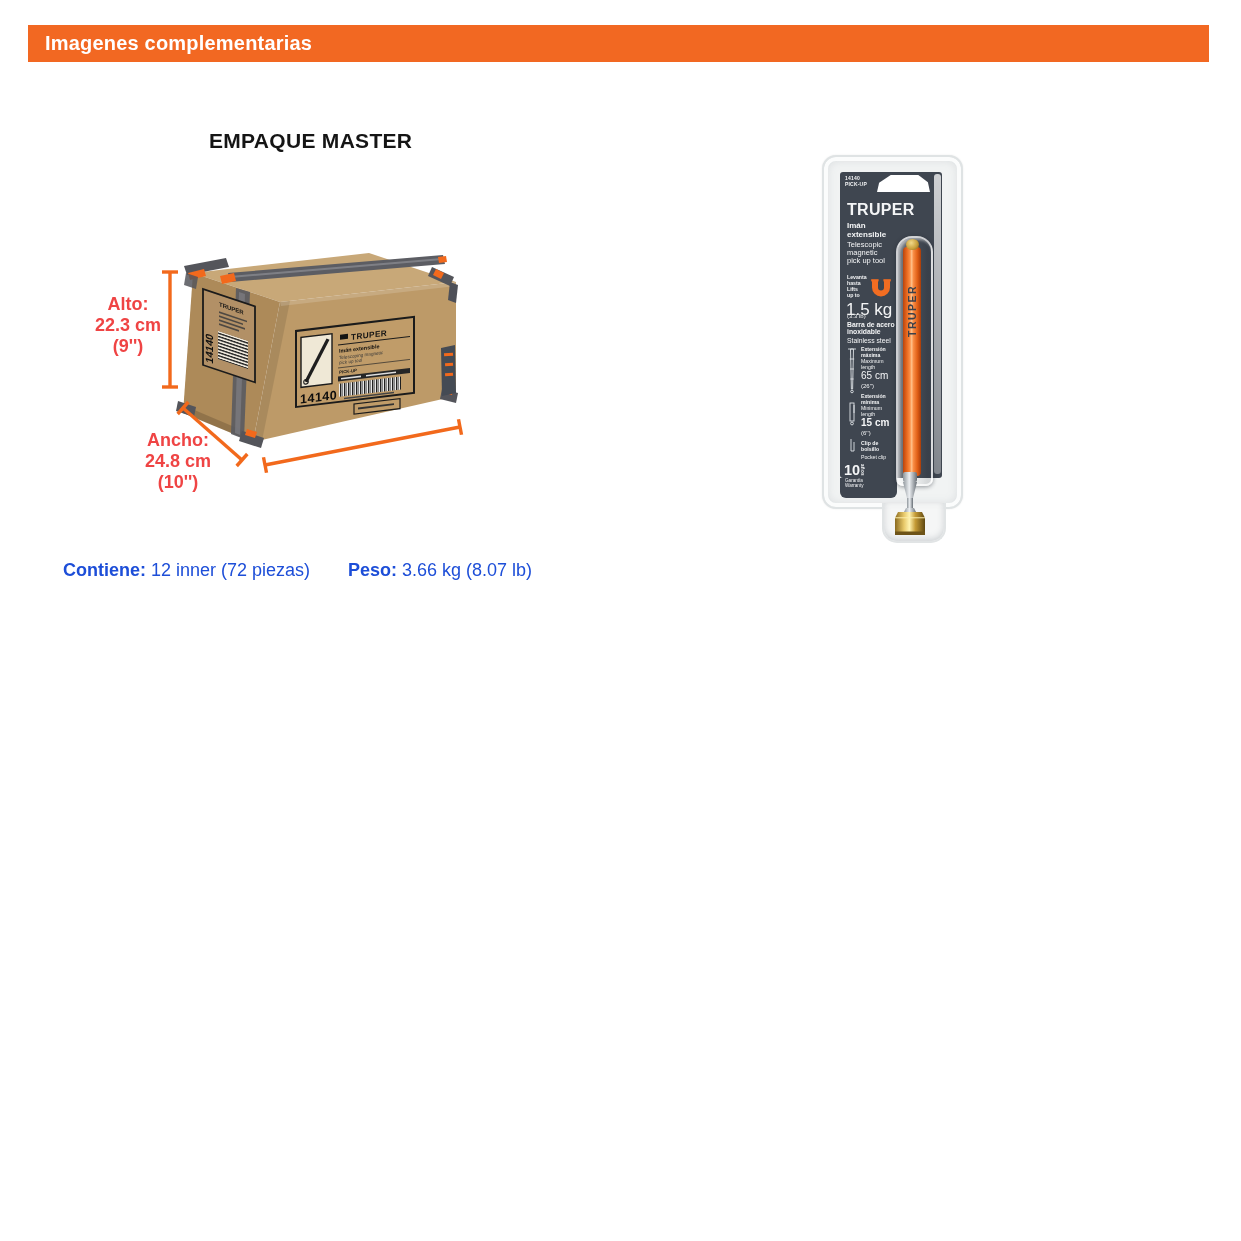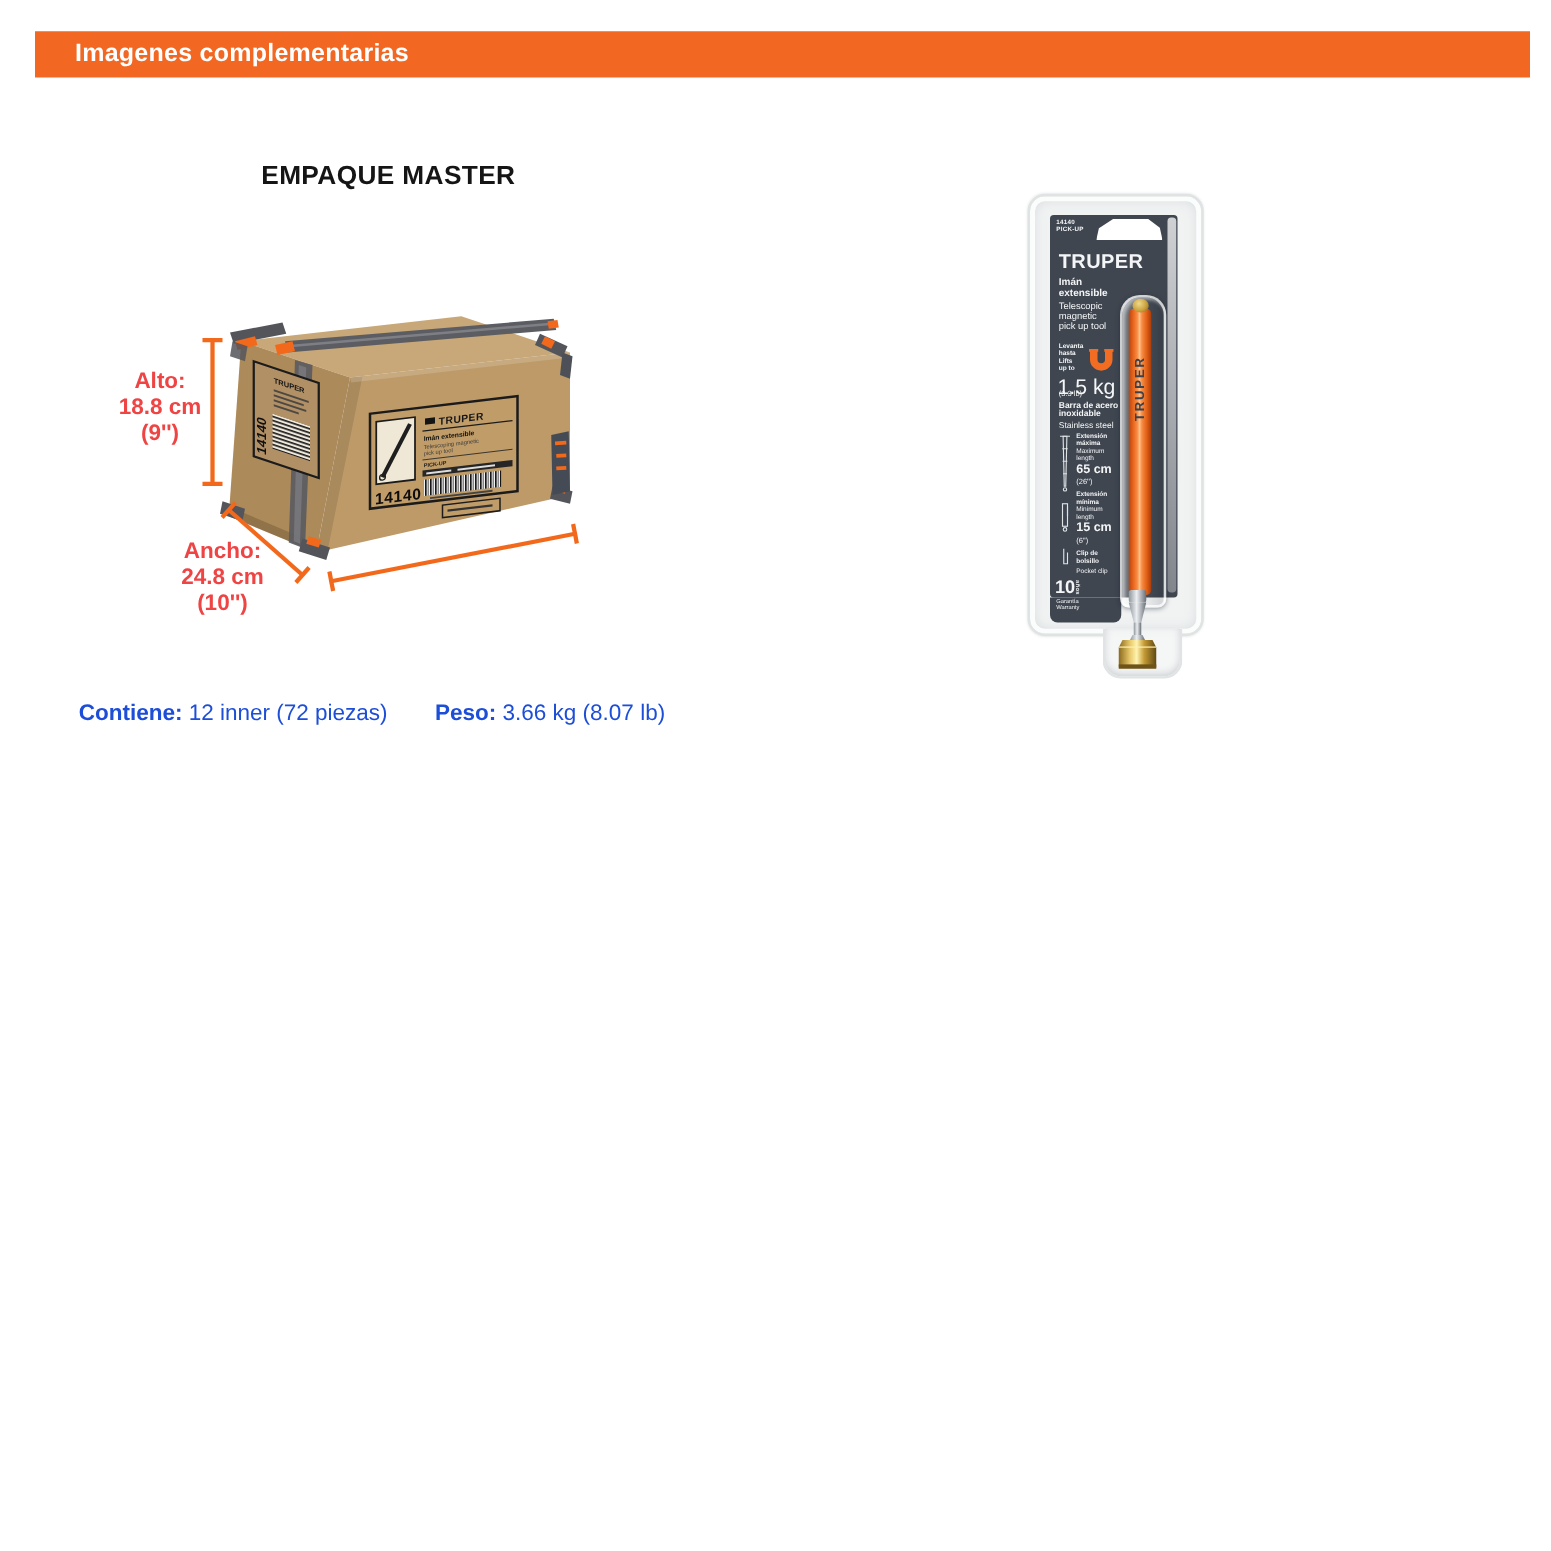--- a/index.html
+++ b/index.html
@@ -1,21 +1,21 @@
 <!DOCTYPE html>
 <html><head>
 <meta charset="utf-8">
 <style>
   html,body{margin:0;padding:0;background:#ffffff;}
   .page{position:relative;width:1241px;height:1241px;background:#ffffff;overflow:hidden;
         font-family:"Liberation Sans",sans-serif;color:#1a1a1a;}
 
   
   .header-bar{position:absolute;left:28px;top:25px;width:1181px;height:37px;
-    background:#f26822;display:flex;align-items:center;padding-left:15px;}
+    background:#f26822;display:flex;align-items:center;}
   .header-bar .title{color:#ffffff;font-weight:bold;font-size:20px;padding-left:17px;letter-spacing:.2px;}
 
   
   .empaque-title{position:absolute;left:209px;top:129px;font-size:21px;font-weight:bold;
     letter-spacing:.3px;color:#151515;}
 
   
   .dim{position:absolute;text-align:center;font-weight:bold;font-size:18px;line-height:21px;color:#ef4444;}
   .dim-alto{left:88px;top:294px;width:80px;}
   .dim-ancho{left:132px;top:430px;width:92px;}
@@ -53,21 +53,21 @@
   .lift-words{left:7px;top:102px;font-size:5.2px;line-height:6px;color:#f26d22;font-weight:bold;}
   .magnet-icon{position:absolute;left:30px;top:106px;}
   .lift-value{left:6px;top:128px;font-size:17px;font-weight:normal;}
   .lift-lb{left:7px;top:141px;font-size:6px;color:#f26d22;}
   .material-es{left:7px;top:149px;font-size:6.8px;font-weight:bold;line-height:7.3px;}
   .material-en{left:7px;top:165px;font-size:6.8px;color:#dfe3e6;}
   .spec-diagram{position:absolute;left:4px;top:175px;}
   .spec{left:21px;font-size:5.2px;line-height:5.9px;color:#eef0f2;}
   .spec .es{font-weight:bold;}
   .spec-max{top:175px;}
-  .spec-max-value{left:21px;top:198px;font-size:10px;font-weight:bold;}
+  .spec-max-value{left:21px;top:198px;font-size:10px;font-weight:normal;}
   .spec-max-in{left:21px;top:211px;font-size:6px;color:#dfe3e6;}
   .spec-min{top:222px;}
   .spec-min-value{left:21px;top:245px;font-size:10px;font-weight:bold;}
   .spec-min-in{left:21px;top:258px;font-size:6px;color:#dfe3e6;}
   .clip-es{left:21px;top:269px;font-size:5.2px;font-weight:bold;line-height:5.9px;}
   .clip-en{left:21px;top:282px;font-size:5.2px;color:#dfe3e6;}
   .warranty{left:4px;top:291px;display:flex;align-items:flex-start;}
   .warranty .w10{font-size:14.5px;font-weight:bold;line-height:14px;}
   .warranty .wyears{writing-mode:vertical-rl;font-size:4.6px;font-weight:bold;margin-top:1px;letter-spacing:.3px;}
   .warranty-sub{left:5px;top:306px;font-size:4.6px;line-height:5px;color:#e6e9eb;}
@@ -186,21 +186,21 @@
       <line x1="38.3" y1="157" x2="27.7" y2="169"></line>
       <line x1="97.3" y1="209" x2="86.7" y2="221"></line>
       <line x1="115" y1="220" x2="310" y2="182"></line>
       <line x1="116.5" y1="227.8" x2="113.5" y2="212.2"></line>
       <line x1="311.5" y1="189.8" x2="308.5" y2="174.2"></line>
     </g>
   </svg>
 
   <div class="dim dim-alto">
     <div>Alto:</div>
-    <div>18.8 cm</div>
+    <div>22.3 cm</div>
     <div>(9'')</div>
   </div>
   <div class="dim dim-ancho">
     <div>Ancho:</div>
     <div>24.8 cm</div>
     <div>(10'')</div>
   </div>
 
   <div class="info-line contains-line">
     <b>Contiene:</b><span>12 inner (72 piezas)</span>

